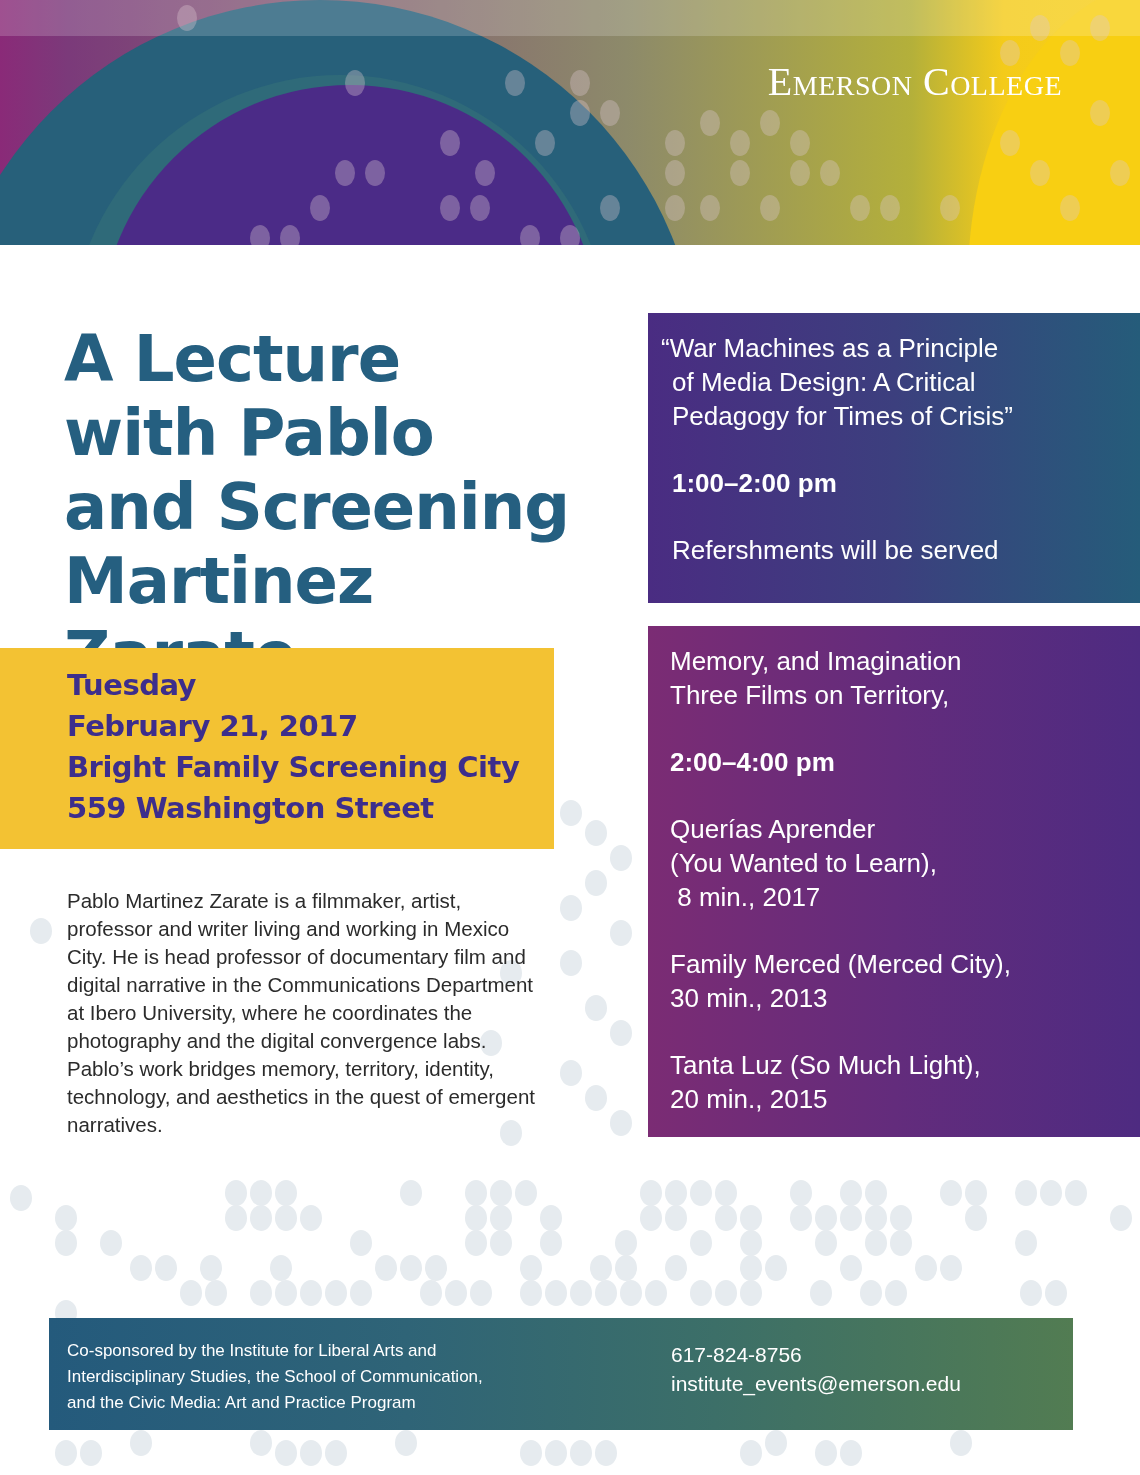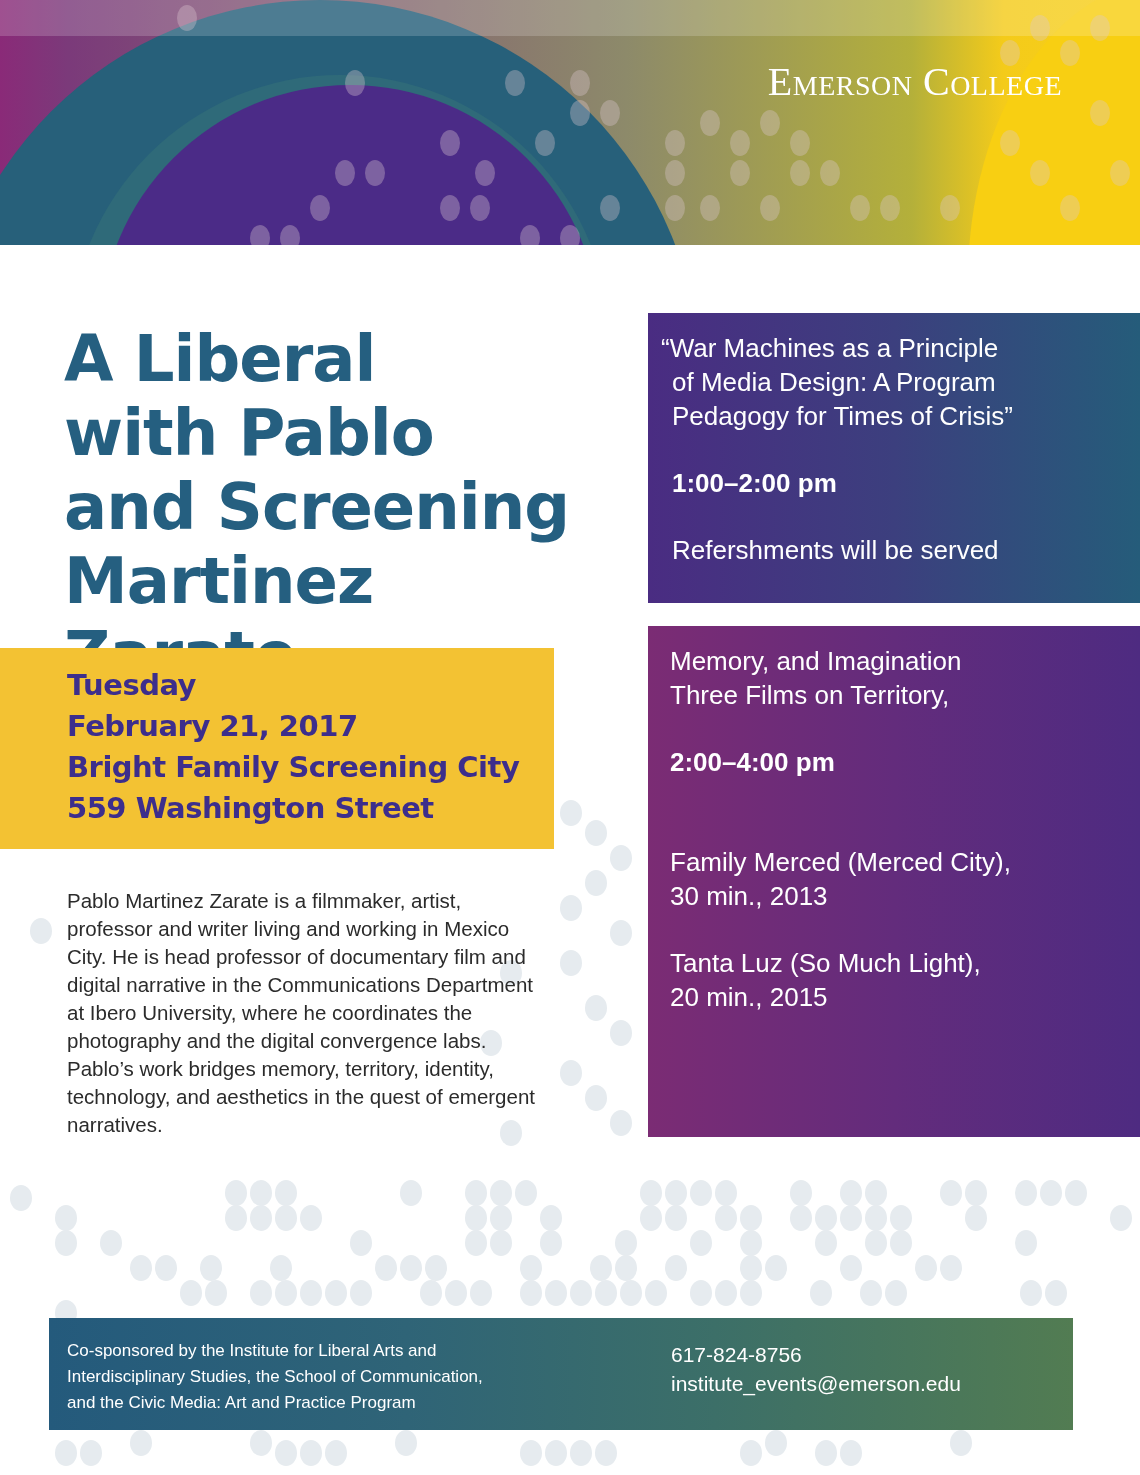--- a/index.html
+++ b/index.html
@@ -288,51 +288,56 @@
     <div class="dot" style="left:1090px;top:15px"></div>
     <div class="dot" style="left:1030px;top:15px"></div>
     <div class="dot" style="left:1060px;top:40px"></div>
     <div class="dot" style="left:1000px;top:40px"></div>
     <div class="dot" style="left:1110px;top:160px"></div>
   </div>
   <div class="logo">Emerson College</div>
 </div>
 
 <h1 class="title">
-  <span>A Liberal</span>
+  <span>A Lecture</span>
   <span>with Pablo</span>
   <span>and Screening</span>
   <span>Martinez Zarate</span>
 </h1>
 
 <div class="datebox">
   <span>Tuesday</span>
   <span>February 21, 2017</span>
   <span>Bright Family Screening City</span>
   <span>559 Washington Street</span>
 </div>
 
 <p class="bio">Pablo Martinez Zarate is a filmmaker, artist, professor and writer living and working in Mexico City. He is head professor of documentary film and digital narrative in the Communications Department at Ibero University, where he coordinates the photography and the digital convergence labs. Pablo’s work bridges memory, territory, identity, technology, and aesthetics in the quest of emergent narratives.</p>
 
 <div class="panel panel1">
   <div class="txt">“War Machines as a Principle</div>
-  <div class="txt indent">of Media Design: A Program</div>
+  <div class="txt indent">of Media Design: A Critical</div>
   <div class="txt indent">Pedagogy for Times of Crisis”</div>
   <div class="gap"></div>
   <div class="bold indent">1:00–2:00 pm</div>
   <div class="gap"></div>
   <div class="txt indent">Refershments will be served</div>
 </div>
 
 <div class="panel panel2">
   <div class="txt">Memory, and Imagination</div>
   <div class="txt">Three Films on Territory,</div>
   <div class="gap"></div>
   <div class="bold">2:00–4:00 pm</div>
   <div class="gap"></div>
+  <div>
+    <div class="txt">Querías Aprender</div>
+    <div class="txt">(You Wanted to Learn),</div>
+    <div class="txt" style="white-space:pre"> 8 min., 2017</div>
+  </div>
   <div class="gap"></div>
   <div>
     <div class="txt">Family Merced (Merced City),</div>
     <div class="txt">30 min., 2013</div>
   </div>
   <div class="gap"></div>
   <div>
     <div class="txt">Tanta Luz (So Much Light),</div>
     <div class="txt">20 min., 2015</div>
   </div>

